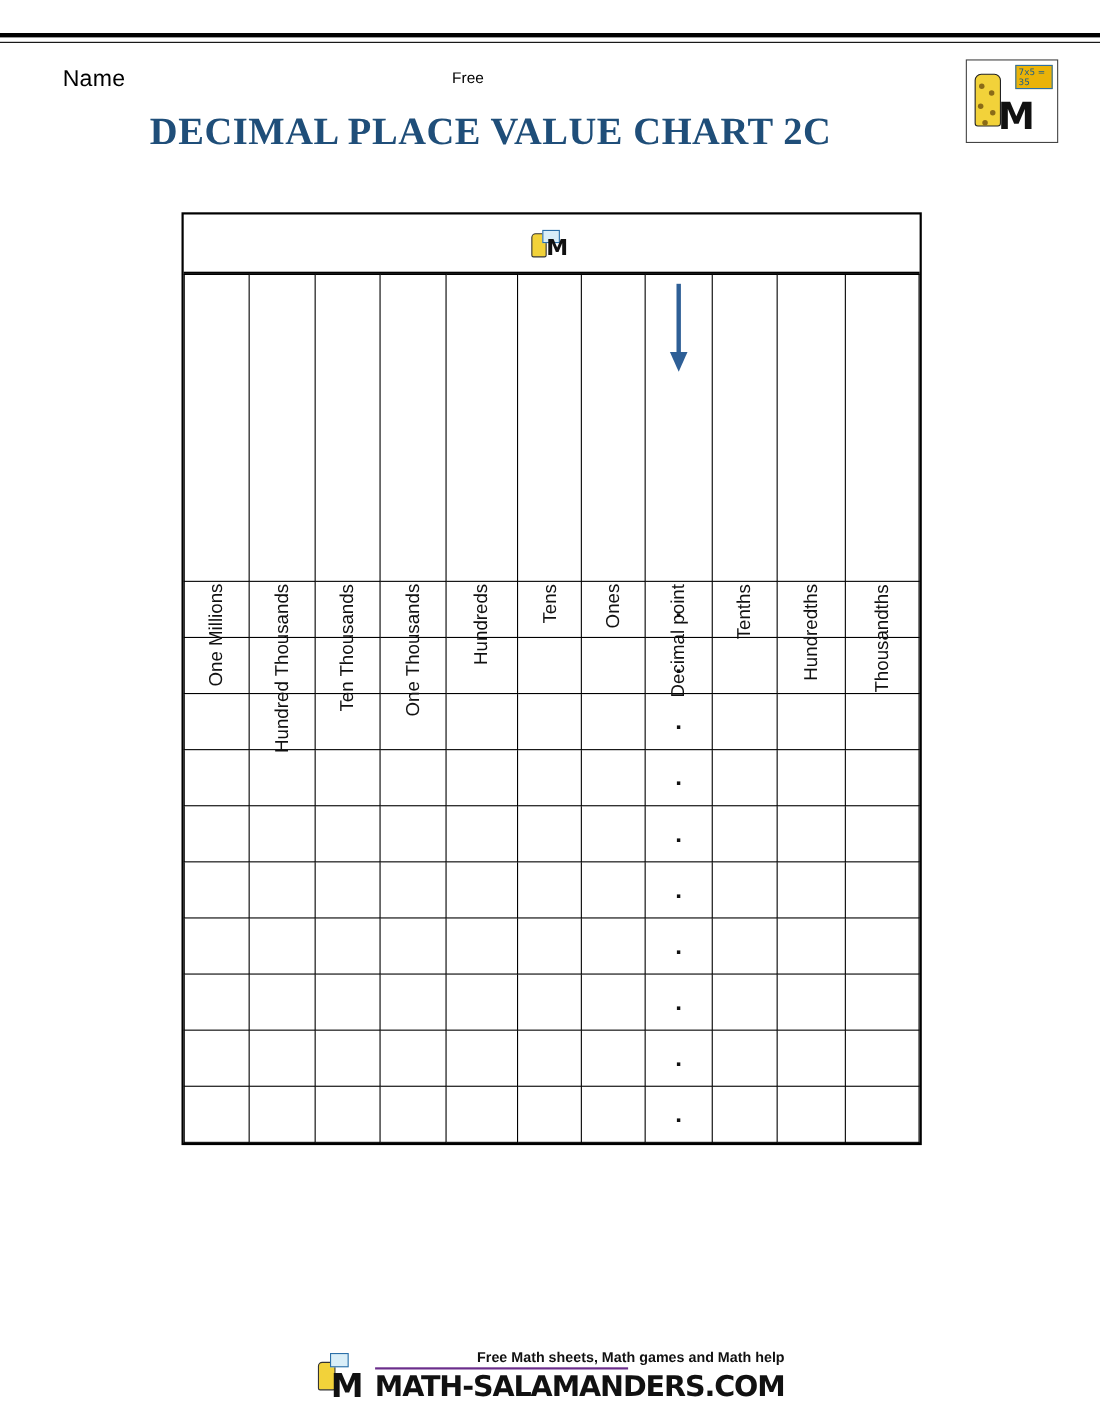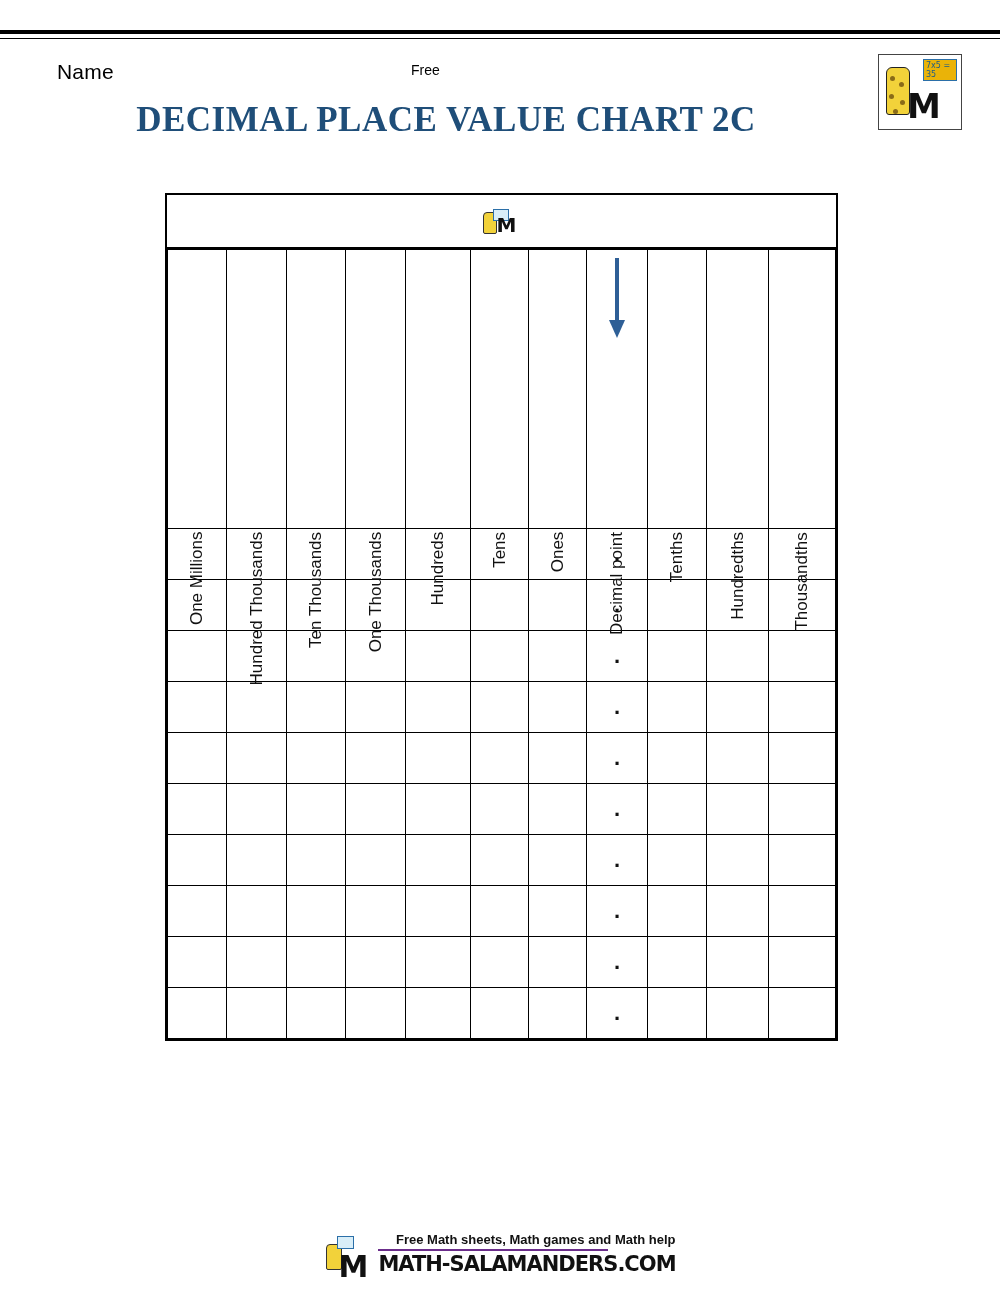--- a/index.html
+++ b/index.html
@@ -330,21 +330,21 @@
     text-align: right;
     padding-left: 2px;
   }
   .foot-rule {
     height: 2px;
     background: #6b2d8b;
     margin: 2px 0 1px 2px;
     width: 230px;
   }
   .foot-line2 {
-    font-size: 21px;
+    font-size: 26px;
     font-weight: bold;
     color: #111;
     font-family: "DejaVu Sans", sans-serif;
     letter-spacing: -1px;
     text-align: left;
     padding-left: 2px;
   }
 </style>
 </head>
 <body>

